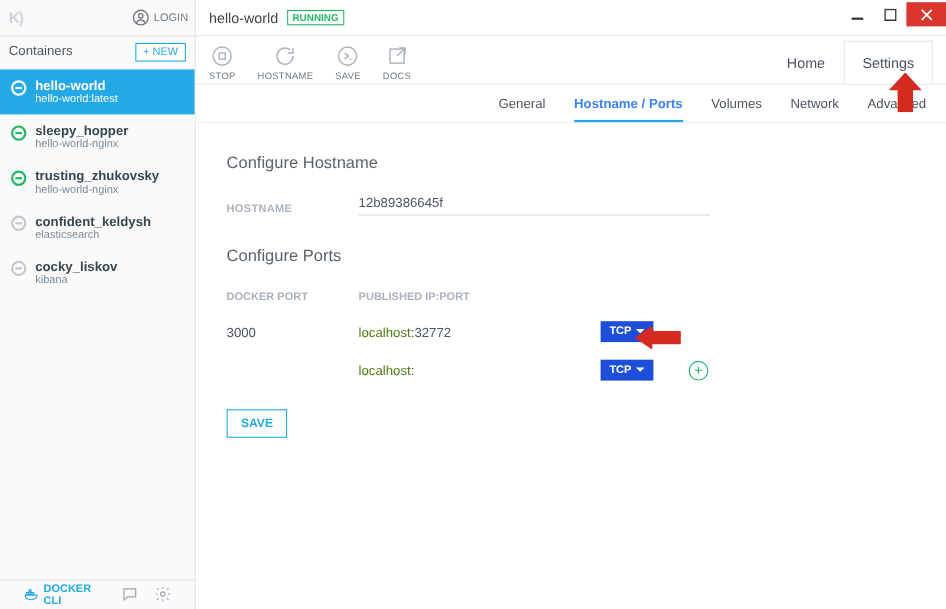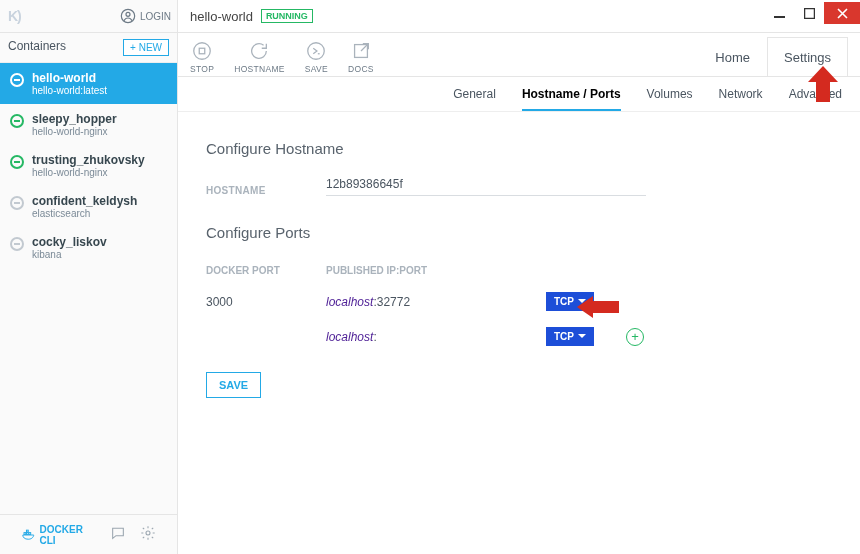--- a/index.html
+++ b/index.html
@@ -19,52 +19,52 @@
   .c-item.active { background: #23a9e6; color: #fff; }
   .status-dot { width: 14px; height: 14px; border: 2px solid #25b864; border-radius: 50%; margin-top: 2px; flex-shrink: 0; position: relative; }
   .status-dot::after { content: ""; position: absolute; left: 2px; right: 2px; top: 50%; height: 2px; background: #25b864; transform: translateY(-50%); }
   .c-item.active .status-dot { border-color: #fff; }
   .c-item.active .status-dot::after { background: #fff; }
   .status-dot.off { border-color: #c2c9d0; }
   .status-dot.off::after { background: #c2c9d0; }
   .c-name { font-weight: 700; font-size: 12px; color: #37474f; }
   .c-item.active .c-name, .c-item.active .c-sub { color: #fff; }
   .c-sub { font-size: 10px; color: #7b8a97; }
-  .sidebar-bottom { border-top: 1px solid #e5e5e5; height: 40px; display: flex; align-items: center; gap: 14px; padding: 0 21px; }
+  .sidebar-bottom { border-top: 1px solid #e5e5e5; height: 27px; display: flex; align-items: center; gap: 14px; padding: 0 21px; }
   .cli-link { color: #23a9e6; font-size: 10px; font-weight: 700; display: flex; align-items: center; gap: 4px; }
   .bot-icon { color: #9aa5af; }
   
   .main { flex: 1; display: flex; flex-direction: column; min-width: 0; }
   .titlebar { height: 33px; display: flex; align-items: center; border-bottom: 1px solid #e5e5e5; }
   .tb-title { font-size: 13px; color: #444; padding-left: 12px; display: flex; align-items: center; gap: 8px; }
   .badge-run { border: 1px solid #25b864; color: #25b864; font-size: 9px; padding: 1px 4px; font-weight: 700; }
   .win-controls { margin-left: auto; display: flex; }
   .win-btn { width: 30px; height: 22px; display: flex; align-items: center; justify-content: center; color: #555; margin-top: -6px; }
   .win-close { background: #d9372d; color: #fff; width: 36px; }
   .toolbar { height: 44px; display: flex; align-items: center; padding: 4px 12px 0; border-bottom: 1px solid #e5e5e5; }
   .tool { display: flex; flex-direction: column; align-items: center; margin-right: 20px; color: #6d7a86; cursor: pointer; }
   .tool svg { width: 22px; height: 22px; stroke: #aab3bc; fill: none; stroke-width: 1.4; }
   .tool-label { font-size: 8.5px; margin-top: 2px; letter-spacing: 0.3px; }
   .main-tabs { margin-left: auto; display: flex; align-self: stretch; }
   .m-tab { padding: 12px 16px 0; color: #4a5560; font-size: 13px; border: 1px solid transparent; border-bottom: none; cursor: pointer; }
   .m-tab.active { border-color: #e5e5e5; background: #fff; font-weight: 400; }
   .subtabs { display: flex; justify-content: flex-end; gap: 26px; padding: 10px 18px 0; border-bottom: 1px solid #eee; }
   .subtab { padding-bottom: 8px; font-size: 12px; color: #4a5560; cursor: pointer; }
-  .subtab.active { color: #000000; border-bottom: 2px solid #23a9e6; font-weight: 700; }
+  .subtab.active { color: #3b82f6; border-bottom: 2px solid #23a9e6; font-weight: 700; }
   .content { padding: 16px 28px; overflow: auto; }
   .section-h { font-size: 15px; color: #59636d; margin: 12px 0 16px; }
   .field-row { display: flex; align-items: flex-end; margin-bottom: 12px; }
   .field-label { width: 120px; font-size: 10px; font-weight: 700; color: #aab3bc; letter-spacing: 0.3px; }
   .hostname-val { border-bottom: 1px solid #d9dde1; padding: 4px 0; min-width: 320px; font-size: 12px; color: #4a5560; }
   .ports-table { margin-top: 8px; }
   .p-head, .p-row { display: grid; grid-template-columns: 120px 160px 60px 80px 60px; align-items: center; gap: 0; padding: 8px 0; }
   .p-head { font-size: 10px; font-weight: 700; color: #aab3bc; }
   .p-row { border-top: 0; }
   .p-cell { font-size: 12px; color: #4a5560; }
-  .link { color: #4c1d95; cursor: pointer; font-style: italic; }
+  .link { color: #4d7c0f; cursor: pointer; }
   .tcp-btn { background: #1d4ed8; color: #fff; border: none; padding: 4px 8px; font-size: 10px; font-weight: 700; cursor: pointer; display: inline-flex; align-items: center; gap: 4px; }
   .tcp-btn::after { content: ""; border: 4px solid transparent; border-top-color: #fff; margin-top: 3px; }
   .add-btn { width: 18px; height: 18px; border: 1.5px solid #25b864; color: #25b864; border-radius: 50%; display: flex; align-items: center; justify-content: center; font-size: 13px; cursor: pointer; line-height: 1; }
   .save-btn { margin-top: 18px; border: 1px solid #23a9e6; color: #23a9e6; background: #fff; padding: 6px 12px; font-size: 11px; font-weight: 700; cursor: pointer; }
   
   .arrow { position: absolute; pointer-events: none; }
   .arrow-settings { right: 22px; top: 66px; }
   .arrow-port { left: 577px; top: 296px; }
 </style>
 </head>

